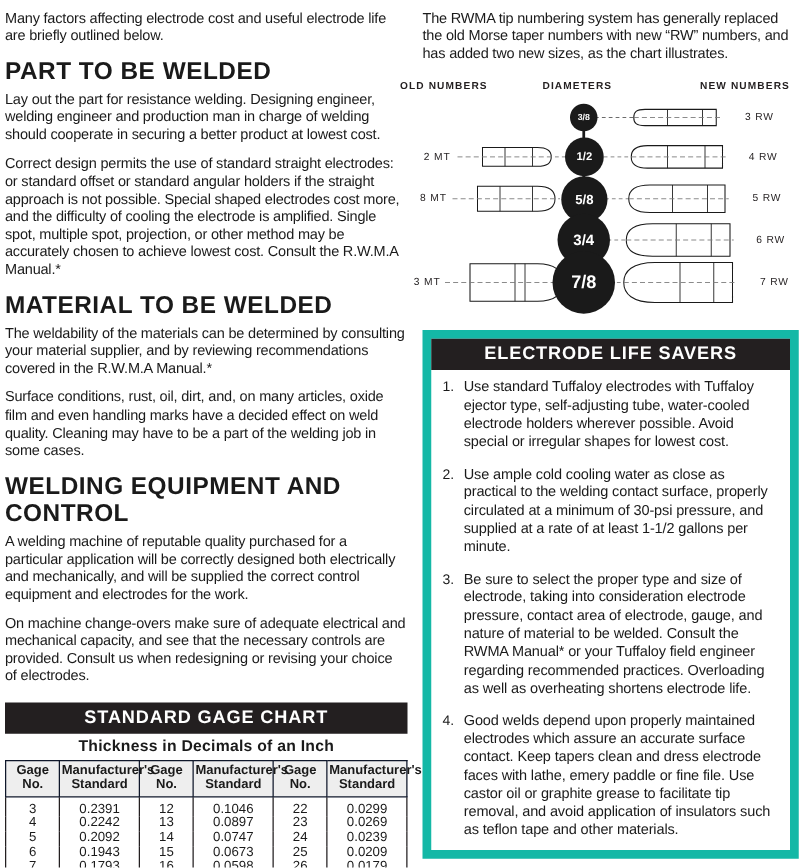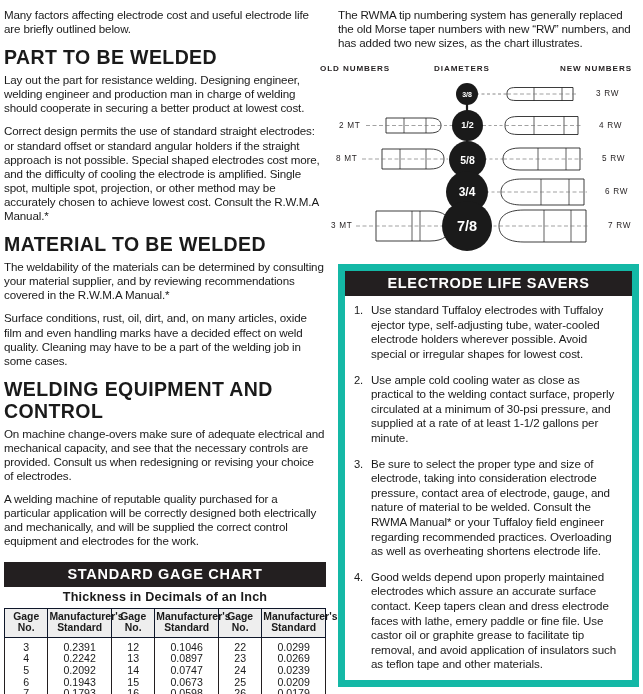--- a/index.html
+++ b/index.html
@@ -169,22 +169,22 @@
 
     <h2 class="section">PART TO BE WELDED</h2>
     <p class="body">Lay out the part for resistance welding. Designing engineer, welding engineer and production man in charge of welding should cooperate in securing a better product at lowest cost.</p>
     <p class="body">Correct design permits the use of standard straight electrodes: or standard offset or standard angular holders if the straight approach is not possible. Special shaped electrodes cost more, and the difficulty of cooling the electrode is amplified. Single spot, multiple spot, projection, or other method may be accurately chosen to achieve lowest cost. Consult the R.W.M.A Manual.*</p>
 
     <h2 class="section">MATERIAL TO BE WELDED</h2>
     <p class="body">The weldability of the materials can be determined by consulting your material supplier, and by reviewing recommendations covered in the R.W.M.A Manual.*</p>
     <p class="body">Surface conditions, rust, oil, dirt, and, on many articles, oxide film and even handling marks have a decided effect on weld quality. Cleaning may have to be a part of the welding job in some cases.</p>
 
     <h2 class="section">WELDING EQUIPMENT AND CONTROL</h2>
+    <p class="body">A welding machine of reputable quality purchased for a particular application will be correctly designed both electrically and mechanically, and will be supplied the correct control equipment and electrodes for the work.</p>
     <p class="body">On machine change-overs make sure of adequate electrical and mechanical capacity, and see that the necessary controls are provided. Consult us when redesigning or revising your choice of electrodes.</p>
-    <p class="body">A welding machine of reputable quality purchased for a particular application will be correctly designed both electrically and mechanically, and will be supplied the correct control equipment and electrodes for the work.</p>
 
     <div class="gage-wrap">
       <div class="banner">STANDARD GAGE CHART</div>
       <div class="subbanner">Thickness in Decimals of an Inch</div>
       <table class="gage">
         <colgroup>
           <col class="gn">
             <col class="ms">
             <col class="gn">
             <col class="ms">

